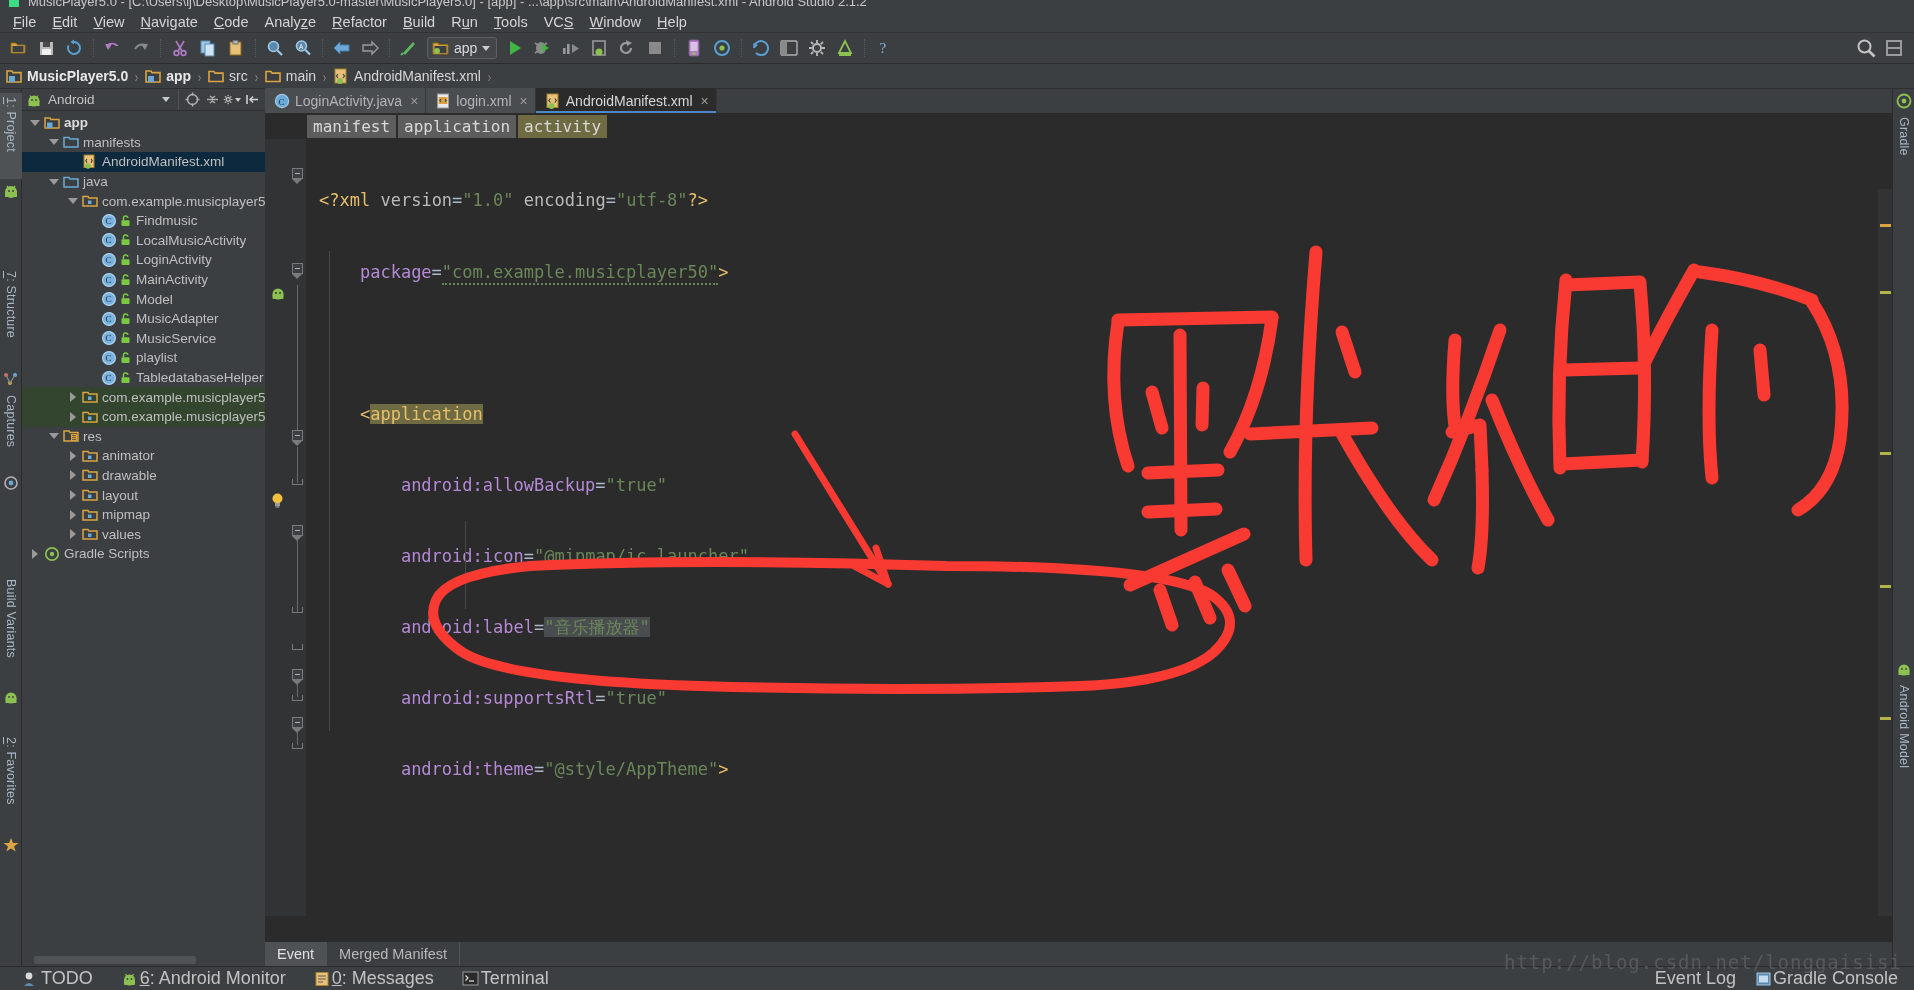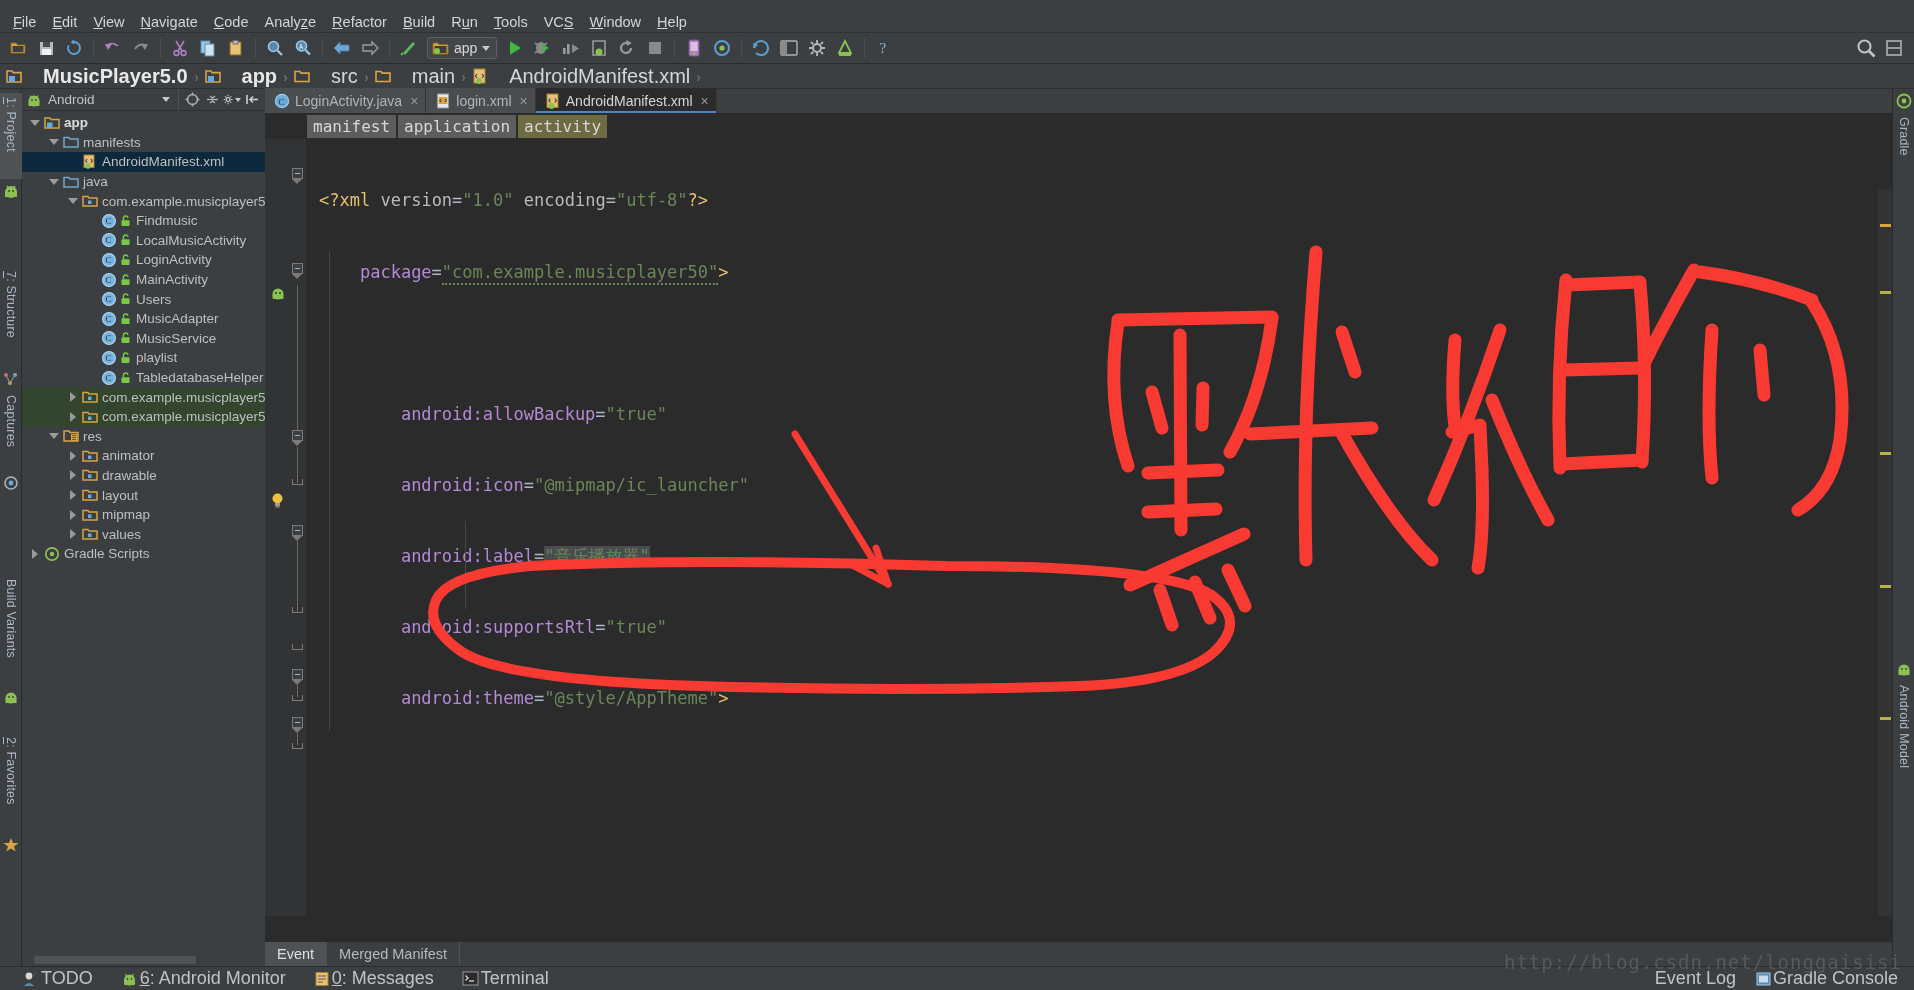--- a/index.html
+++ b/index.html
@@ -66,21 +66,21 @@
   }
   .tb-right { margin-left: auto; display: flex; align-items: center; padding-right: 6px;}
 
   
   .navbar {
     position: absolute; top: 64px; left: 0; width: 1914px; height: 25px;
     background: #3c3f41; display: flex; align-items: center;
     padding-left: 6px; border-bottom: 1px solid #2f2f2f;
   }
   .crumb { display: flex; align-items: center; height: 100%; }
-  .crumb .ctext { font-size: 20px; color: #d6d6d6; margin-left: 21px; white-space: nowrap; }
+  .crumb .ctext { font-size: 14px; color: #d6d6d6; margin-left: 5px; white-space: nowrap; }
   .crumb.bold .ctext { font-weight: bold; color: #e8e8e8; }
   .crumb-sep {
     margin: 0 6px; color: #8a8a8a; font-size: 15px;
     transform: scaleX(0.7);
   }
 
   
   .leftstrip {
     position: absolute; top: 89px; left: 0; width: 22px; height: 877px;
     background: #3c3f41; border-right: 1px solid #2b2b2b;
@@ -273,20 +273,26 @@
   .annot {
     position: absolute; top: 0; left: 0; width: 1914px; height: 990px;
     pointer-events: none;
   }
 </style>
 </head>
 <body>
 
 <div id="app">
 
+  <div class="titlebar">
+    <svg class="ticon" viewBox="0 0 12 12">
+      <rect x="1" y="1" width="10" height="10" fill="#3ddc84"></rect>
+    </svg>
+    <div class="ttxt">MusicPlayer5.0 - [C:\Users\lj\Desktop\MusicPlayer5.0-master\MusicPlayer5.0] - [app] - ...\app\src\main\AndroidManifest.xml - Android Studio 2.1.2</div>
+  </div>
 
   <div class="menubar">
     <div class="menu-item"><u>F</u>ile</div>
     <div class="menu-item"><u>E</u>dit</div>
     <div class="menu-item"><u>V</u>iew</div>
     <div class="menu-item"><u>N</u>avigate</div>
     <div class="menu-item"><u>C</u>ode</div>
     <div class="menu-item">Analy<u>z</u>e</div>
     <div class="menu-item"><u>R</u>efactor</div>
     <div class="menu-item"><u>B</u>uild</div>
@@ -768,21 +774,21 @@
           <span style="display: flex; align-items: center; margin-left: 3px;">
             <svg width="16" height="16" viewBox="0 0 16 16">
               <circle cx="8" cy="8" r="6.4" fill="#7ab2dd" stroke="#a9d4ee" stroke-width="1.2"></circle>
               <text x="4.6" y="11.4" font-size="9" font-family="serif" fill="#14344a">C</text>
             </svg>
             <svg width="13" height="14" viewBox="0 0 16 16" style="margin-left: 2px;">
               <rect x="3" y="7" width="10" height="7" rx="1" fill="#7ac943"></rect>
               <path d="M5.5 7 V4.8 A2.6 2.6 0 0 1 11 4.2" fill="none" stroke="#7ac943" stroke-width="1.8"></path>
             </svg>
           </span>
-          <span class="tlabel">Users</span>
+          <span class="tlabel">Model</span>
         </div>
         <div class="trow">
           <div style="flex: 0 0 63px;"></div>
           <div class="tw"></div>
           <span style="display: flex; align-items: center; margin-left: 3px;">
             <svg width="16" height="16" viewBox="0 0 16 16">
               <circle cx="8" cy="8" r="6.4" fill="#7ab2dd" stroke="#a9d4ee" stroke-width="1.2"></circle>
               <text x="4.6" y="11.4" font-size="9" font-family="serif" fill="#14344a">C</text>
             </svg>
             <svg width="13" height="14" viewBox="0 0 16 16" style="margin-left: 2px;">
@@ -1037,20 +1043,21 @@
         <div class="fold" style="top:578px;"></div>
         <div class="fold-tri" style="top:589px; left:27px;"></div>
         <div class="foldline" style="top:592px; height:14px;"></div>
         <div class="fold-end" style="top:604px;"></div>
       </div>
 
       <div class="codearea">
         <div class="ln"><span class="ang">&lt;?</span><span class="tag">xml</span> <span class="attr">version</span><span class="punc">=</span><span class="val">"1.0"</span> <span class="attr">encoding</span><span class="punc">=</span><span class="val">"utf-8"</span><span class="ang">?&gt;</span></div>
         <div class="ln">    <span class="ns">package</span><span class="punc">=</span><span class="val squig">"com.example.musicplayer50"</span><span class="ang">&gt;</span></div>
         <div class="ln"> </div>
+        <div class="ln">    <span class="ang">&lt;</span><span class="tag hl-soft">application</span></div>
         <div class="ln">        <span class="ns">android:allowBackup</span><span class="punc">=</span><span class="val">"true"</span></div>
         <div class="ln">        <span class="ns">android:icon</span><span class="punc">=</span><span class="val">"@mipmap/ic_launcher"</span></div>
         <div class="ln">        <span class="ns">android:label</span><span class="punc">=</span><span class="val" style="background:#4a4d4f;">"音乐播放器"</span></div>
         <div class="ln">        <span class="ns">android:supportsRtl</span><span class="punc">=</span><span class="val">"true"</span></div>
         <div class="ln">        <span class="ns">android:theme</span><span class="punc">=</span><span class="val">"@style/AppTheme"</span><span class="ang">&gt;</span></div>
         <div class="ln"> </div>
         
         
         
         

